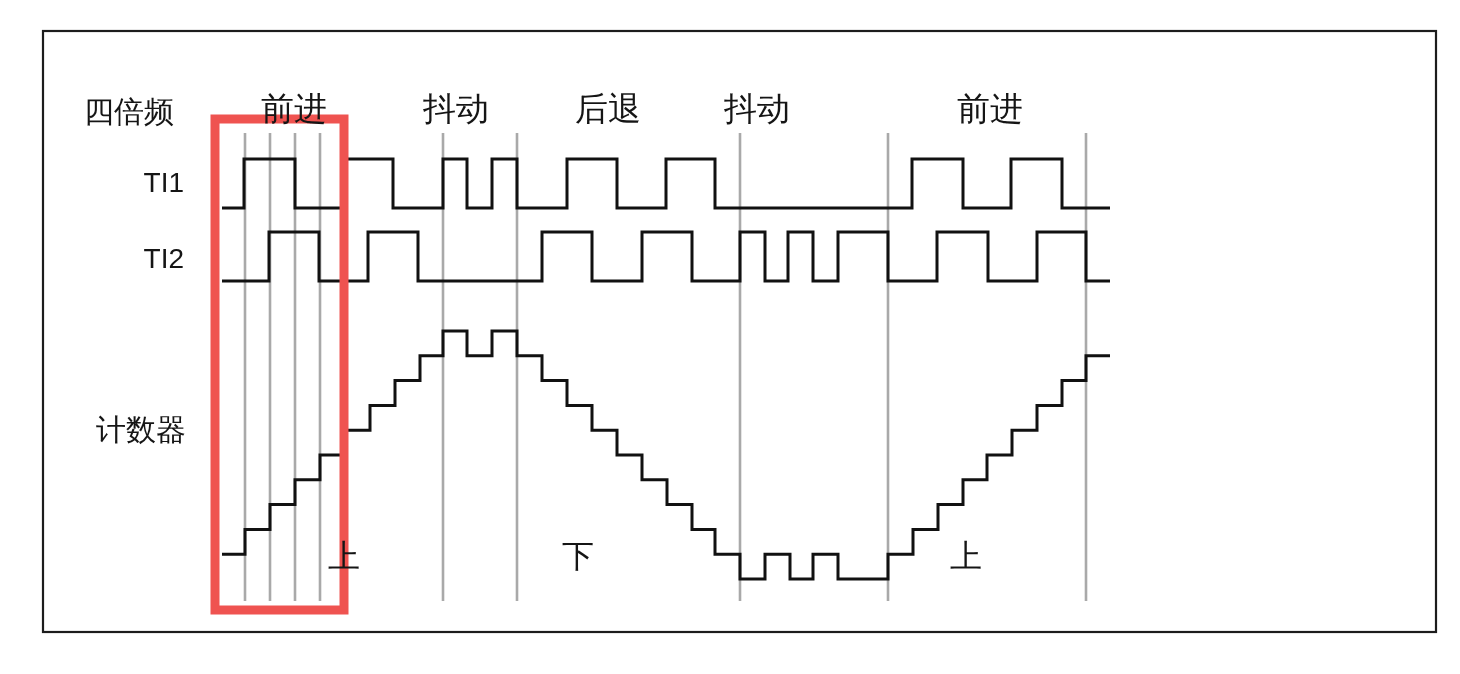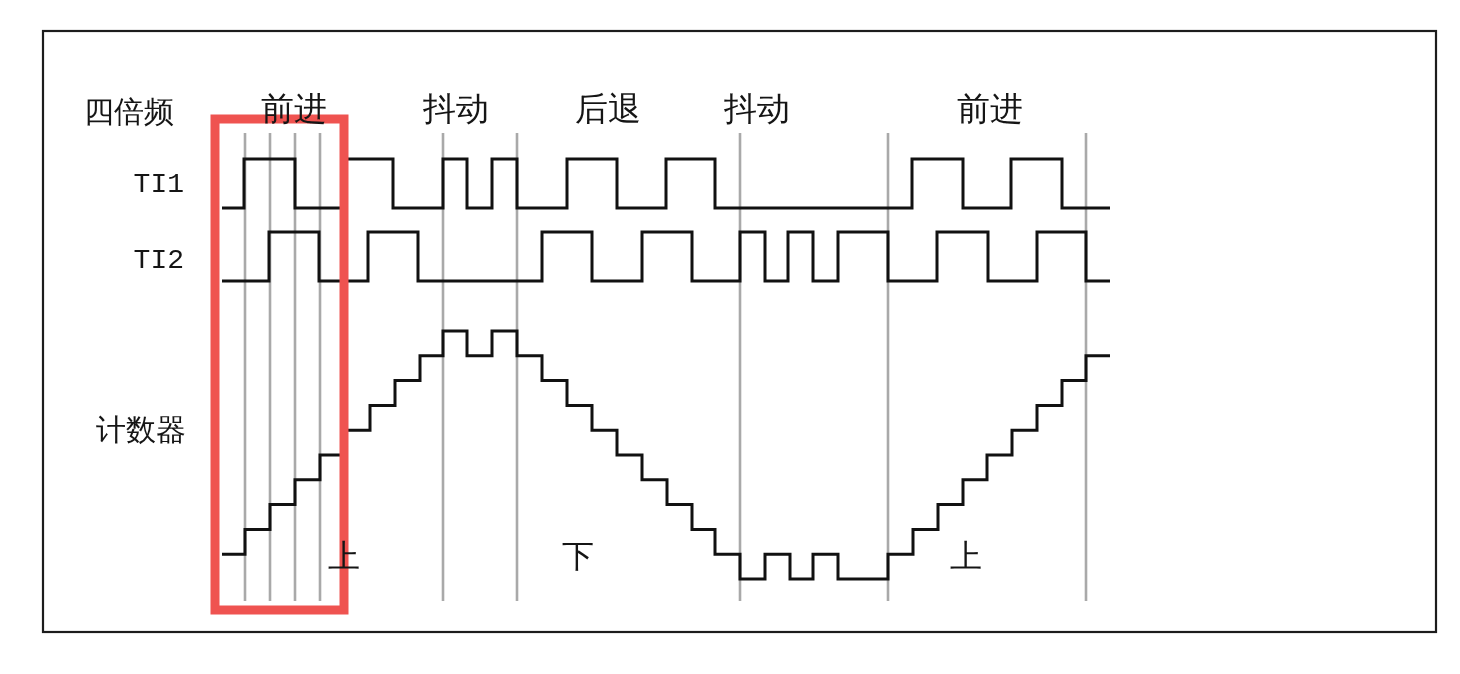--- a/index.html
+++ b/index.html
@@ -2,21 +2,21 @@
 <html><head>
 <meta charset="utf-8">
 <style>
   html, body { margin: 0; padding: 0; background: #ffffff; }
   .stage {
     position: relative;
     width: 1460px;
     height: 674px;
     background: #ffffff;
     overflow: hidden;
-    font-family: Liberation Mono, monospace;
+    font-family: Liberation Sans, sans-serif;
   }
   .stage svg { position: absolute; left: 0; top: 0; width: 100%; height: 100%; }
   .frame { fill: none; stroke: #1c1c1c; stroke-width: 2.2; }
   .wave { fill: none; stroke-linejoin: miter; stroke-linecap: butt; }
   .grid { stroke-linecap: butt; }
   .hbox { fill: none; stroke-linejoin: miter; }
   text { fill: #151515; }
   .region-label  { font-size: 33px; text-anchor: middle; }
   .signal-label  { font-size: 28px; text-anchor: end; }
   .counter-label { font-size: 30px; text-anchor: middle; }

